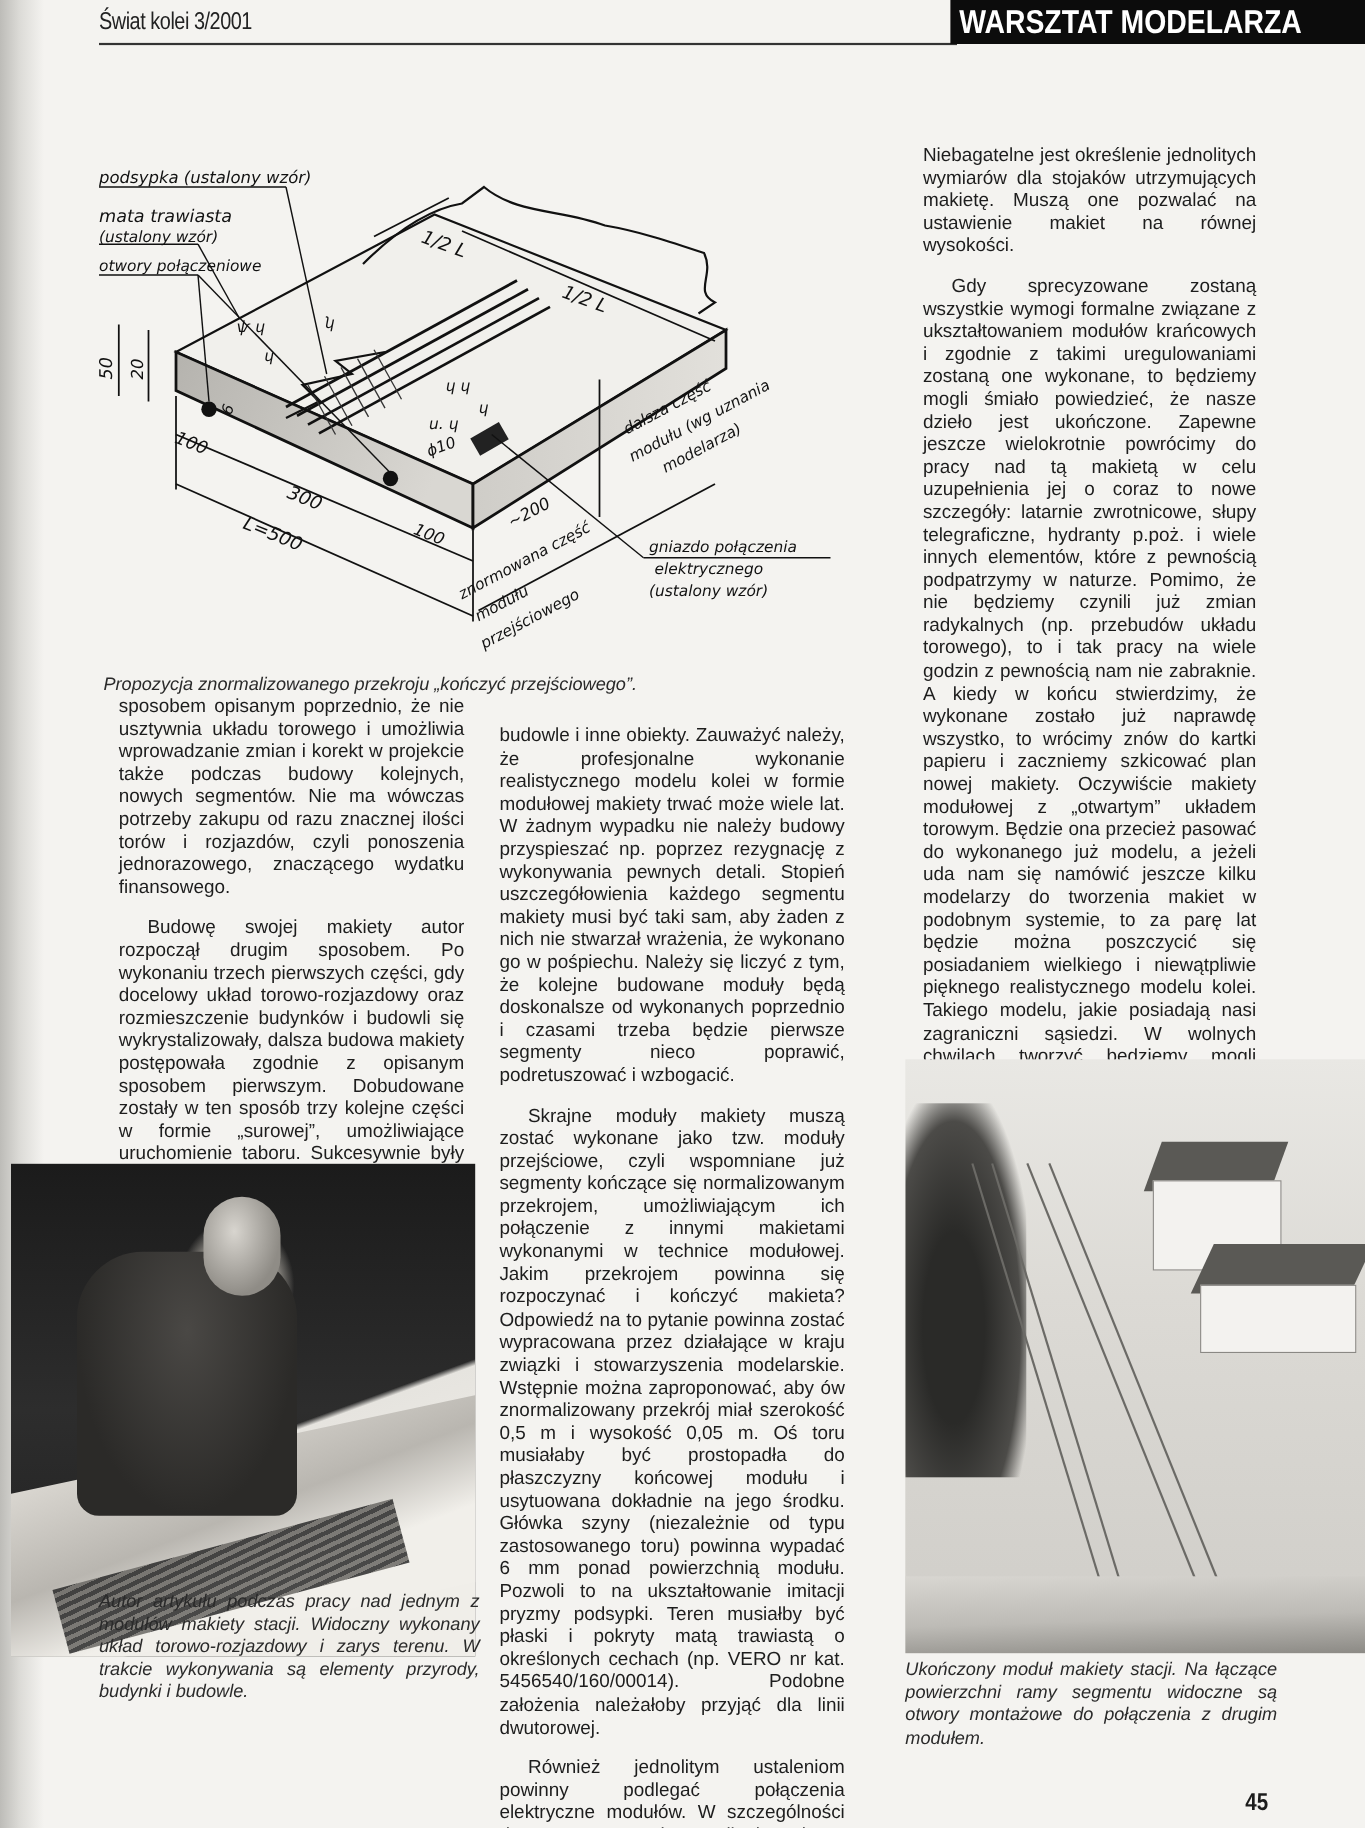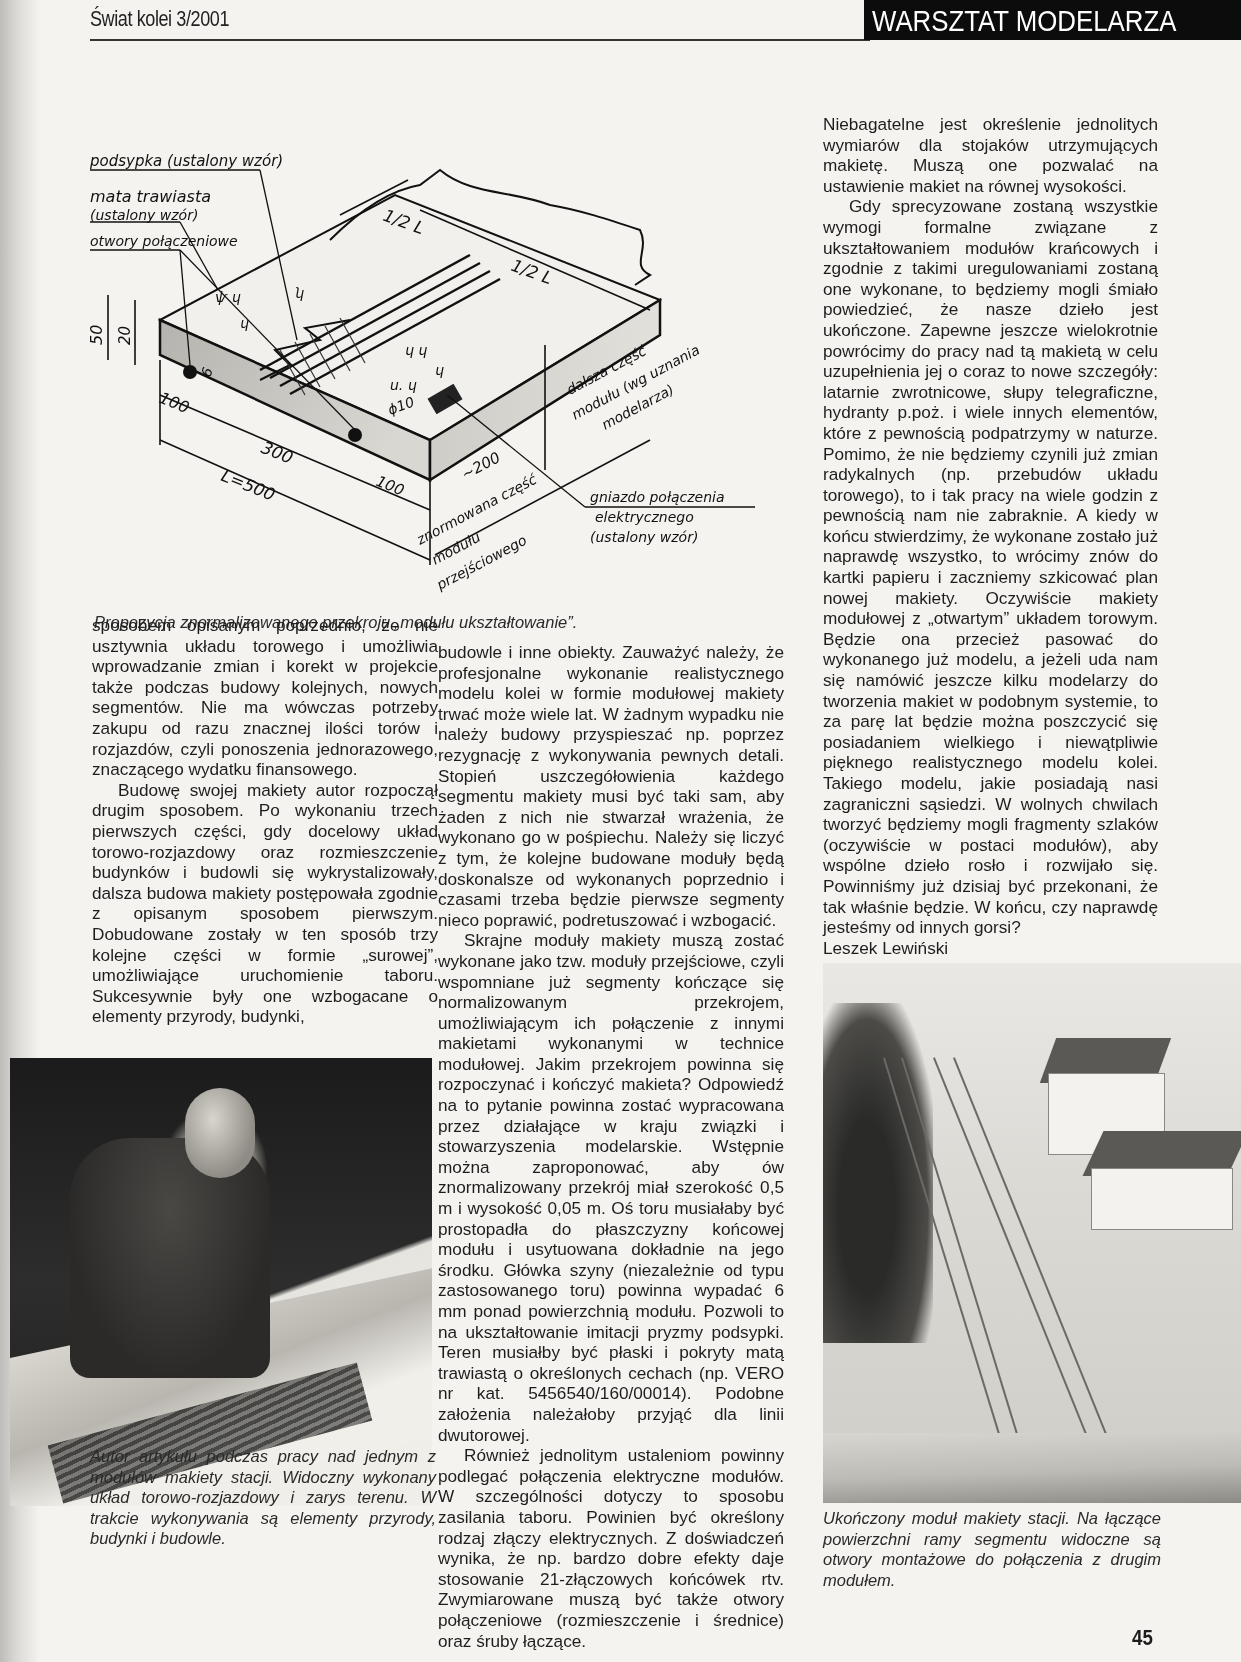--- a/index.html
+++ b/index.html
@@ -14,29 +14,29 @@
   }
   .header-title {
     position: absolute; left: 90px; top: 6px; font-size: 22px; letter-spacing: -0.5px;
     transform: scaleX(0.82); transform-origin: left top; color: #222;
   }
   .header-rule {
     position: absolute; left: 90px; top: 39px; width: 780px; height: 2px; background: #333;
   }
   .section-badge {
     position: absolute; left: 864px; top: 0; width: 377px; height: 40px; background: #0c0c0c;
-    color: #fff; font-weight: normal; font-size: 30px; line-height: 42px; padding-left: 0;
+    color: #fff; font-weight: bold; font-size: 30px; line-height: 42px; padding-left: 0;
     overflow: hidden; white-space: nowrap;
   }
   .section-badge span { display: inline-block; transform: scaleX(0.86); transform-origin: left center; margin-left: 8px; }
   .col {
     position: absolute; font-size: 17.2px; line-height: 20.6px; text-align: justify;
     color: #1d1d1d;
   }
-  .col p { margin: 0; text-indent: 0; }
+  .col p { margin: 16px; text-indent: 0; }
   .col p.ind { text-indent: 26px; }
   .signature { text-align: left; }
   .caption { position: absolute; font-style: italic; font-size: 16.5px; line-height: 20.5px; color: #2a2a2a; text-align: justify; }
   .sketch { position: absolute; left: 90px; top: 150px; width: 720px; height: 450px; }
   .sketch text { font-family: "DejaVu Sans", sans-serif; font-style: italic; fill: #111; }
   .photo { position: absolute; overflow: hidden; }
   .photo-author {
     left: 10px; top: 1058px; width: 422px; height: 448px;
     background:
       radial-gradient(ellipse 70px 80px at 205px 110px, #c9c6c0 0%, #8a8781 55%, transparent 75%),
@@ -186,21 +186,21 @@
   <text x="345" y="415" font-size="14" transform="rotate(-28 345 415)">modułu</text>
   <text x="350" y="440" font-size="14" transform="rotate(-28 350 440)">przejściowego</text>
   <text x="480" y="245" font-size="14" transform="rotate(-28 480 245)">dalsza część</text>
   <text x="485" y="270" font-size="14" transform="rotate(-28 485 270)">modułu (wg uznania</text>
   <text x="515" y="280" font-size="14" transform="rotate(-28 515 280)">modelarza)</text>
   <text x="500" y="352" font-size="14">gniazdo połączenia</text>
   <text x="505" y="372" font-size="14">elektrycznego</text>
   <text x="500" y="392" font-size="14">(ustalony wzór)</text>
 </svg>
 
-<div class="caption" style="left:94px; top:612px; width:720px;">Propozycja znormalizowanego przekroju „modułu ukształtowanie”.</div>
+<div class="caption" style="left:94px; top:612px; width:720px;">Propozycja znormalizowanego przekroju „kończyć przejściowego”.</div>
 
 <div class="col" style="left:92px; top:615px; width:346px;">
   <p>sposobem opisanym poprzednio, że nie usztywnia układu torowego i umożliwia wprowadzanie zmian i korekt w projekcie także podczas budowy kolejnych, nowych segmentów. Nie ma wówczas potrzeby zakupu od razu znacznej ilości torów i rozjazdów, czyli ponoszenia jednorazowego, znaczącego wydatku finansowego.</p>
   <p class="ind">Budowę swojej makiety autor rozpoczął drugim sposobem. Po wykonaniu trzech pierwszych części, gdy docelowy układ torowo-rozjazdowy oraz rozmieszczenie budynków i budowli się wykrystalizowały, dalsza budowa makiety postępowała zgodnie z opisanym sposobem pierwszym. Dobudowane zostały w ten sposób trzy kolejne części w formie „surowej”, umożliwiające uruchomienie taboru. Sukcesywnie były one wzbogacane o elementy przyrody, budynki,</p>
 </div>
 
 <div class="col" style="left:438px; top:642px; width:346px;">
   <p>budowle i inne obiekty. Zauważyć należy, że profesjonalne wykonanie realistycznego modelu kolei w formie modułowej makiety trwać może wiele lat. W żadnym wypadku nie należy budowy przyspieszać np. poprzez rezygnację z wykonywania pewnych detali. Stopień uszczegółowienia każdego segmentu makiety musi być taki sam, aby żaden z nich nie stwarzał wrażenia, że wykonano go w pośpiechu. Należy się liczyć z tym, że kolejne budowane moduły będą doskonalsze od wykonanych poprzednio i czasami trzeba będzie pierwsze segmenty nieco poprawić, podretuszować i wzbogacić.</p>
   <p class="ind">Skrajne moduły makiety muszą zostać wykonane jako tzw. moduły przejściowe, czyli wspomniane już segmenty kończące się normalizowanym przekrojem, umożliwiającym ich połączenie z innymi makietami wykonanymi w technice modułowej. Jakim przekrojem powinna się rozpoczynać i kończyć makieta? Odpowiedź na to pytanie powinna zostać wypracowana przez działające w kraju związki i stowarzyszenia modelarskie. Wstępnie można zaproponować, aby ów znormalizowany przekrój miał szerokość 0,5 m i wysokość 0,05 m. Oś toru musiałaby być prostopadła do płaszczyzny końcowej modułu i usytuowana dokładnie na jego środku. Główka szyny (niezależnie od typu zastosowanego toru) powinna wypadać 6 mm ponad powierzchnią modułu. Pozwoli to na ukształtowanie imitacji pryzmy podsypki. Teren musiałby być płaski i pokryty matą trawiastą o określonych cechach (np. VERO nr kat. 5456540/160/00014). Podobne założenia należałoby przyjąć dla linii dwutorowej.</p>
   <p class="ind">Również jednolitym ustaleniom powinny podlegać połączenia elektryczne modułów. W szczególności dotyczy to sposobu zasilania taboru. Powinien być określony rodzaj złączy elektrycznych. Z doświadczeń wynika, że np. bardzo dobre efekty daje stosowanie 21-złączowych końcówek rtv. Zwymiarowane muszą być także otwory połączeniowe (rozmieszczenie i średnice) oraz śruby łączące.</p>

